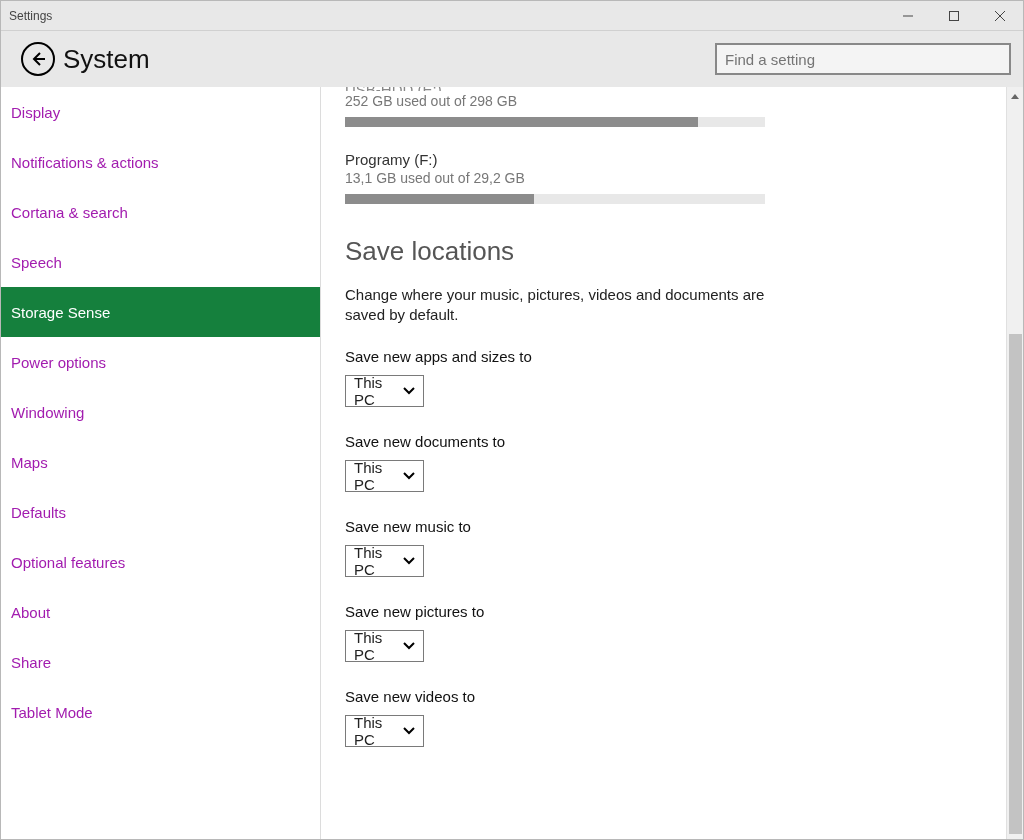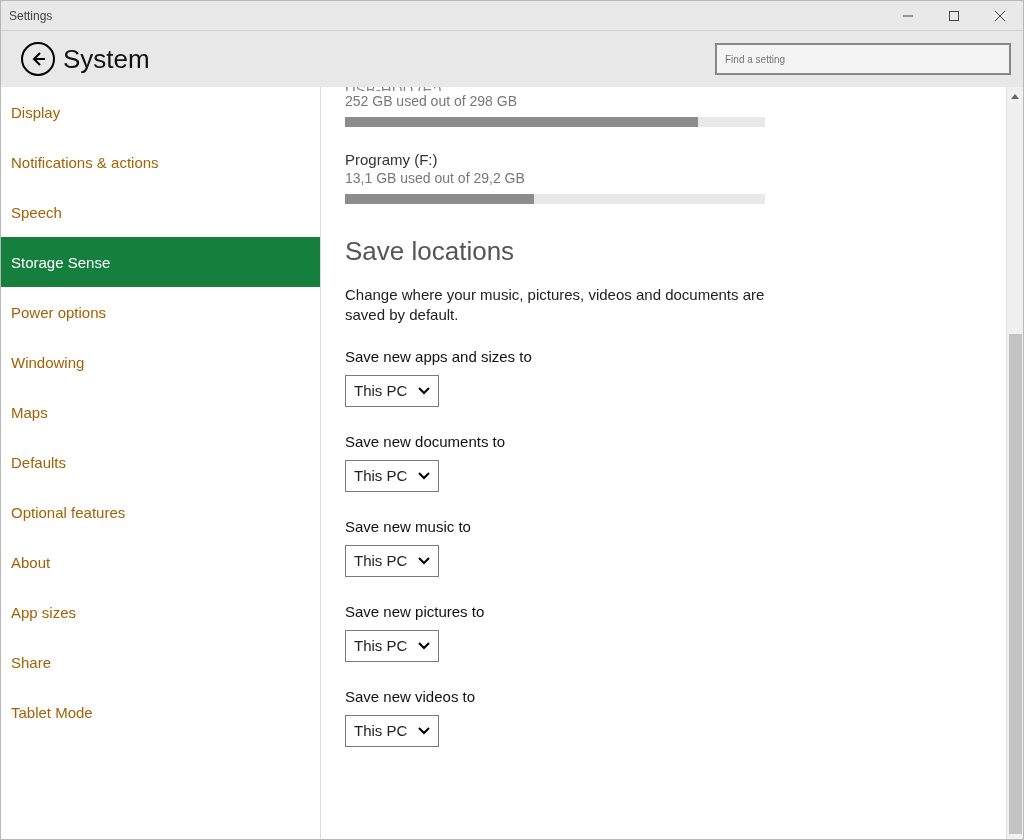--- a/index.html
+++ b/index.html
@@ -8,39 +8,39 @@
   
   .titlebar { height: 30px; background: #e8e8e8; display: flex; align-items: center; border-bottom: 1px solid #d0d0d0; }
   .titlebar .title { font-size: 12px; color: #444; padding-left: 8px; flex: 0 0 auto; }
   .titlebar .spacer { flex: 1; }
   .caption-btn { width: 46px; height: 30px; display: flex; align-items: center; justify-content: center; color: #444; }
   
   .header { height: 56px; background: #e8e8e8; display: flex; align-items: center; padding: 0 12px 0 20px; }
   .back-btn { width: 34px; height: 34px; border: 2px solid #000; border-radius: 50%; display: flex; align-items: center; justify-content: center; margin-right: 8px; }
   .section-title { font-size: 26px; font-weight: 400; color: #111; }
   .header .spacer { flex: 1; }
-  .search { width: 296px; height: 32px; border: 2px solid #888; background: #f4f4f4; font-size: 10px; padding: 0 8px; color: #333; outline: none; }
+  .search { width: 296px; height: 32px; border: 2px solid #888; background: #f4f4f4; font-size: 15px; padding: 0 8px; color: #333; outline: none; }
   
   .body { flex: 1; display: flex; min-height: 0; background: #fff; }
   .sidebar { width: 320px; background: #fff; border-right: 1px solid #dcdcdc; overflow: hidden; }
-  .side-item { height: 50px; display: flex; align-items: center; padding: 0 10px; font-size: 15px; color: #a16207; cursor: default; }
+  .side-item { height: 50px; display: flex; align-items: center; padding: 0 10px; font-size: 15px; color: #a21caf; cursor: default; }
   .side-item.active { background: #15803d; color: #fff; }
   .content-wrap { flex: 1; position: relative; display: flex; min-width: 0; }
   .content { flex: 1; overflow: hidden; padding: 0 20px 20px 24px; }
   .drive { margin-bottom: 24px; }
   .drive-name { font-size: 15px; color: #333; margin-bottom: 2px; }
   .drive-name.cut { color: #888; line-height: 6px; overflow: hidden; height: 4px; }
   .drive-sub { font-size: 14px; color: #777; margin-bottom: 8px; }
   .bar { width: 420px; height: 10px; background: #e8e8e8; position: relative; }
   .bar .fill { position: absolute; top: 0; left: 0; height: 100%; background: #8c8c8c; }
   .section-h { font-size: 26px; color: #555; font-weight: 400; margin-top: 32px; margin-bottom: 18px; }
   .desc { font-size: 15px; color: #222; max-width: 460px; margin-bottom: 22px; line-height: 1.35; }
   .save-block { margin-bottom: 26px; }
   .save-label { font-size: 15px; color: #111; margin-bottom: 10px; }
-  .combo { width: 94px; height: 32px; border: 1px solid #7a7a7a; background: #fff; display: flex; align-items: center; padding: 0 8px; font-size: 15px; color: #222; justify-content: space-between; }
+  .combo { width: 79px; height: 32px; border: 1px solid #7a7a7a; background: #fff; display: flex; align-items: center; padding: 0 8px; font-size: 15px; color: #222; justify-content: space-between; }
   .chev { display: inline-block; }
   
   .vscroll { width: 17px; background: #f0f0f0; display: flex; flex-direction: column; align-items: center; border-left: 1px solid #e0e0e0; }
   .vs-btn { width: 17px; height: 17px; display: flex; align-items: center; justify-content: center; color: #666; font-size: 10px; }
   .vs-track { flex: 1; width: 100%; position: relative; }
   .vs-thumb { position: absolute; left: 2px; width: 13px; top: 230px; height: 500px; background: #c3c3c3; }
   svg { display: block; }
 </style>
 </head>
 <body>
@@ -81,20 +81,23 @@
   <div class="body">
 
     <div class="sidebar">
       <div class="side-item">
           <span>Display</span>
         </div>
       <div class="side-item">
           <span>Notifications &amp; actions</span>
         </div>
       <div class="side-item">
+          <span>Cortana &amp; search</span>
+        </div>
+      <div class="side-item">
           <span>Speech</span>
         </div>
       <div class="side-item active">
           <span>Storage Sense</span>
         </div>
       <div class="side-item">
           <span>Power options</span>
         </div>
       <div class="side-item">
           <span>Windowing</span>
@@ -103,23 +106,20 @@
           <span>Maps</span>
         </div>
       <div class="side-item">
           <span>Defaults</span>
         </div>
       <div class="side-item">
           <span>Optional features</span>
         </div>
       <div class="side-item">
           <span>About</span>
-        </div>
-      <div class="side-item">
-          <span>App sizes</span>
         </div>
       <div class="side-item">
           <span>Share</span>
         </div>
       <div class="side-item">
           <span>Tablet Mode</span>
         </div>
     </div>
 
     <div class="content-wrap">

